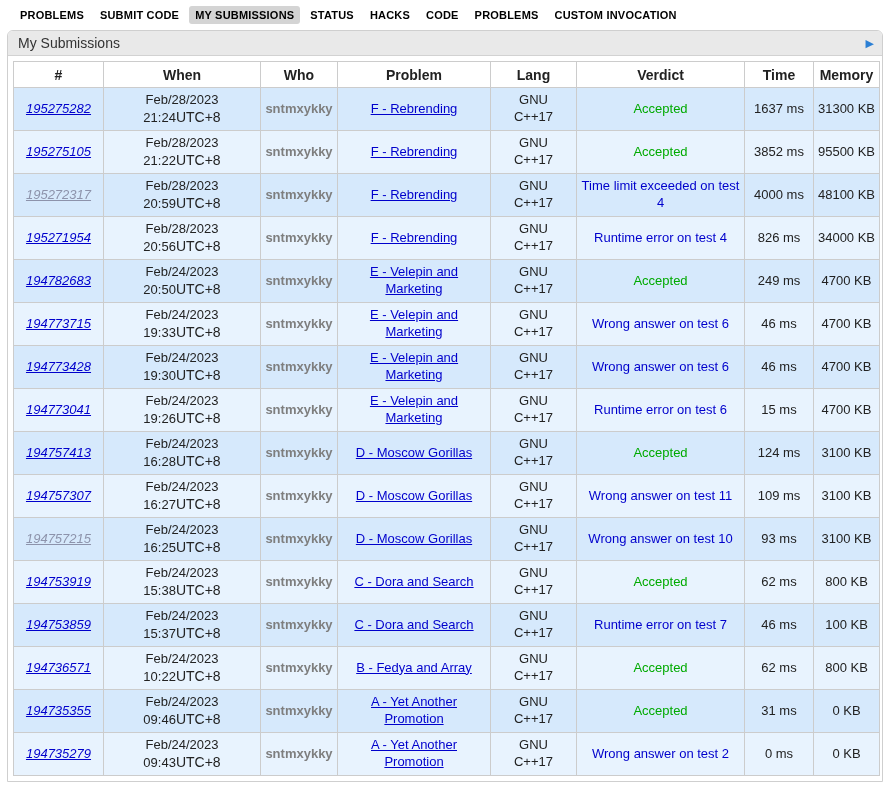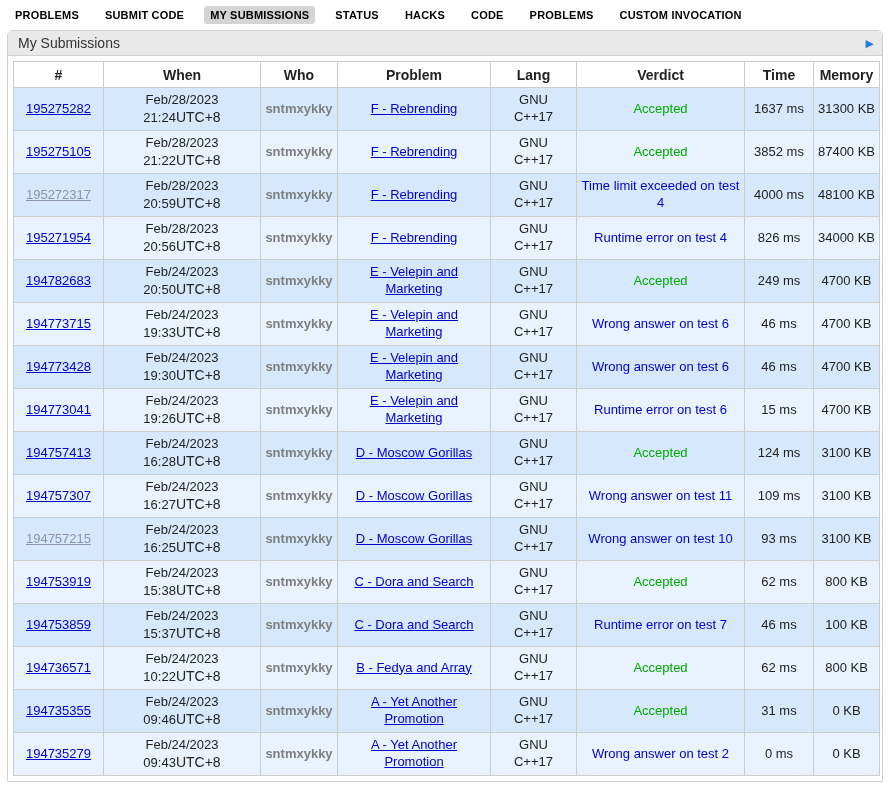--- a/index.html
+++ b/index.html
@@ -8,22 +8,22 @@
     width: 890px; height: 804px;
     background: #ffffff;
     font-family: "Liberation Sans", sans-serif;
     color: #222;
     overflow: hidden;
   }
 
   
   .topnav {
     display: flex; align-items: center;
-    gap: 14px;
-    padding: 6px 4px 4px 9px;
+    gap: 4px;
+    padding: 6px 4px 4px 14px;
   }
   .nav-item {
     font-size: 11px; font-weight: bold;
     letter-spacing: 0.2px;
     color: #000;
     padding: 3px 6px;
     border-radius: 3px;
     cursor: pointer;
     white-space: nowrap;
   }
@@ -73,21 +73,21 @@
   }
   table.status td {
     height: 43px;
     font-size: 13px;
     padding: 2px 3px;
     line-height: 1.3;
   }
   tr.odd td  { background: var(--row-odd, #d6e9fc); }
   tr.even td { background: var(--row-even, #e8f3fe); }
 
-  td.cell-id { text-align: left; padding-left: 10px; }
+  td.cell-id { text-align: left; padding-left: 10px; font-style: italic; }
 
   a.link {
     color: var(--link, #0000cc);
     text-decoration: underline;
     cursor: pointer;
   }
   a.link.visited { color: var(--visited-link, #8d93ab); margin-top: 16px; }
 
   a.who {
     color: var(--user-gray, #7e7e7e);
@@ -168,21 +168,21 @@
             <div class="when-time">21:22<span class="tz">UTC+8</span></div>
           </td>
           <td><a class="who">sntmxykky</a></td>
           <td><a class="link">F - Rebrending</a></td>
           <td>
             <div>GNU</div>
             <div>C++17</div>
           </td>
           <td><span class="verdict-accepted">Accepted</span></td>
           <td>3852 ms</td>
-          <td>87400 KB</td>
+          <td>95500 KB</td>
         </tr>
         <tr class="odd">
           <td class="cell-id"><a class="link visited">195272317</a></td>
           <td>
             <div class="when-date">Feb/28/2023</div>
             <div class="when-time">20:59<span class="tz">UTC+8</span></div>
           </td>
           <td><a class="who">sntmxykky</a></td>
           <td><a class="link">F - Rebrending</a></td>
           <td>

